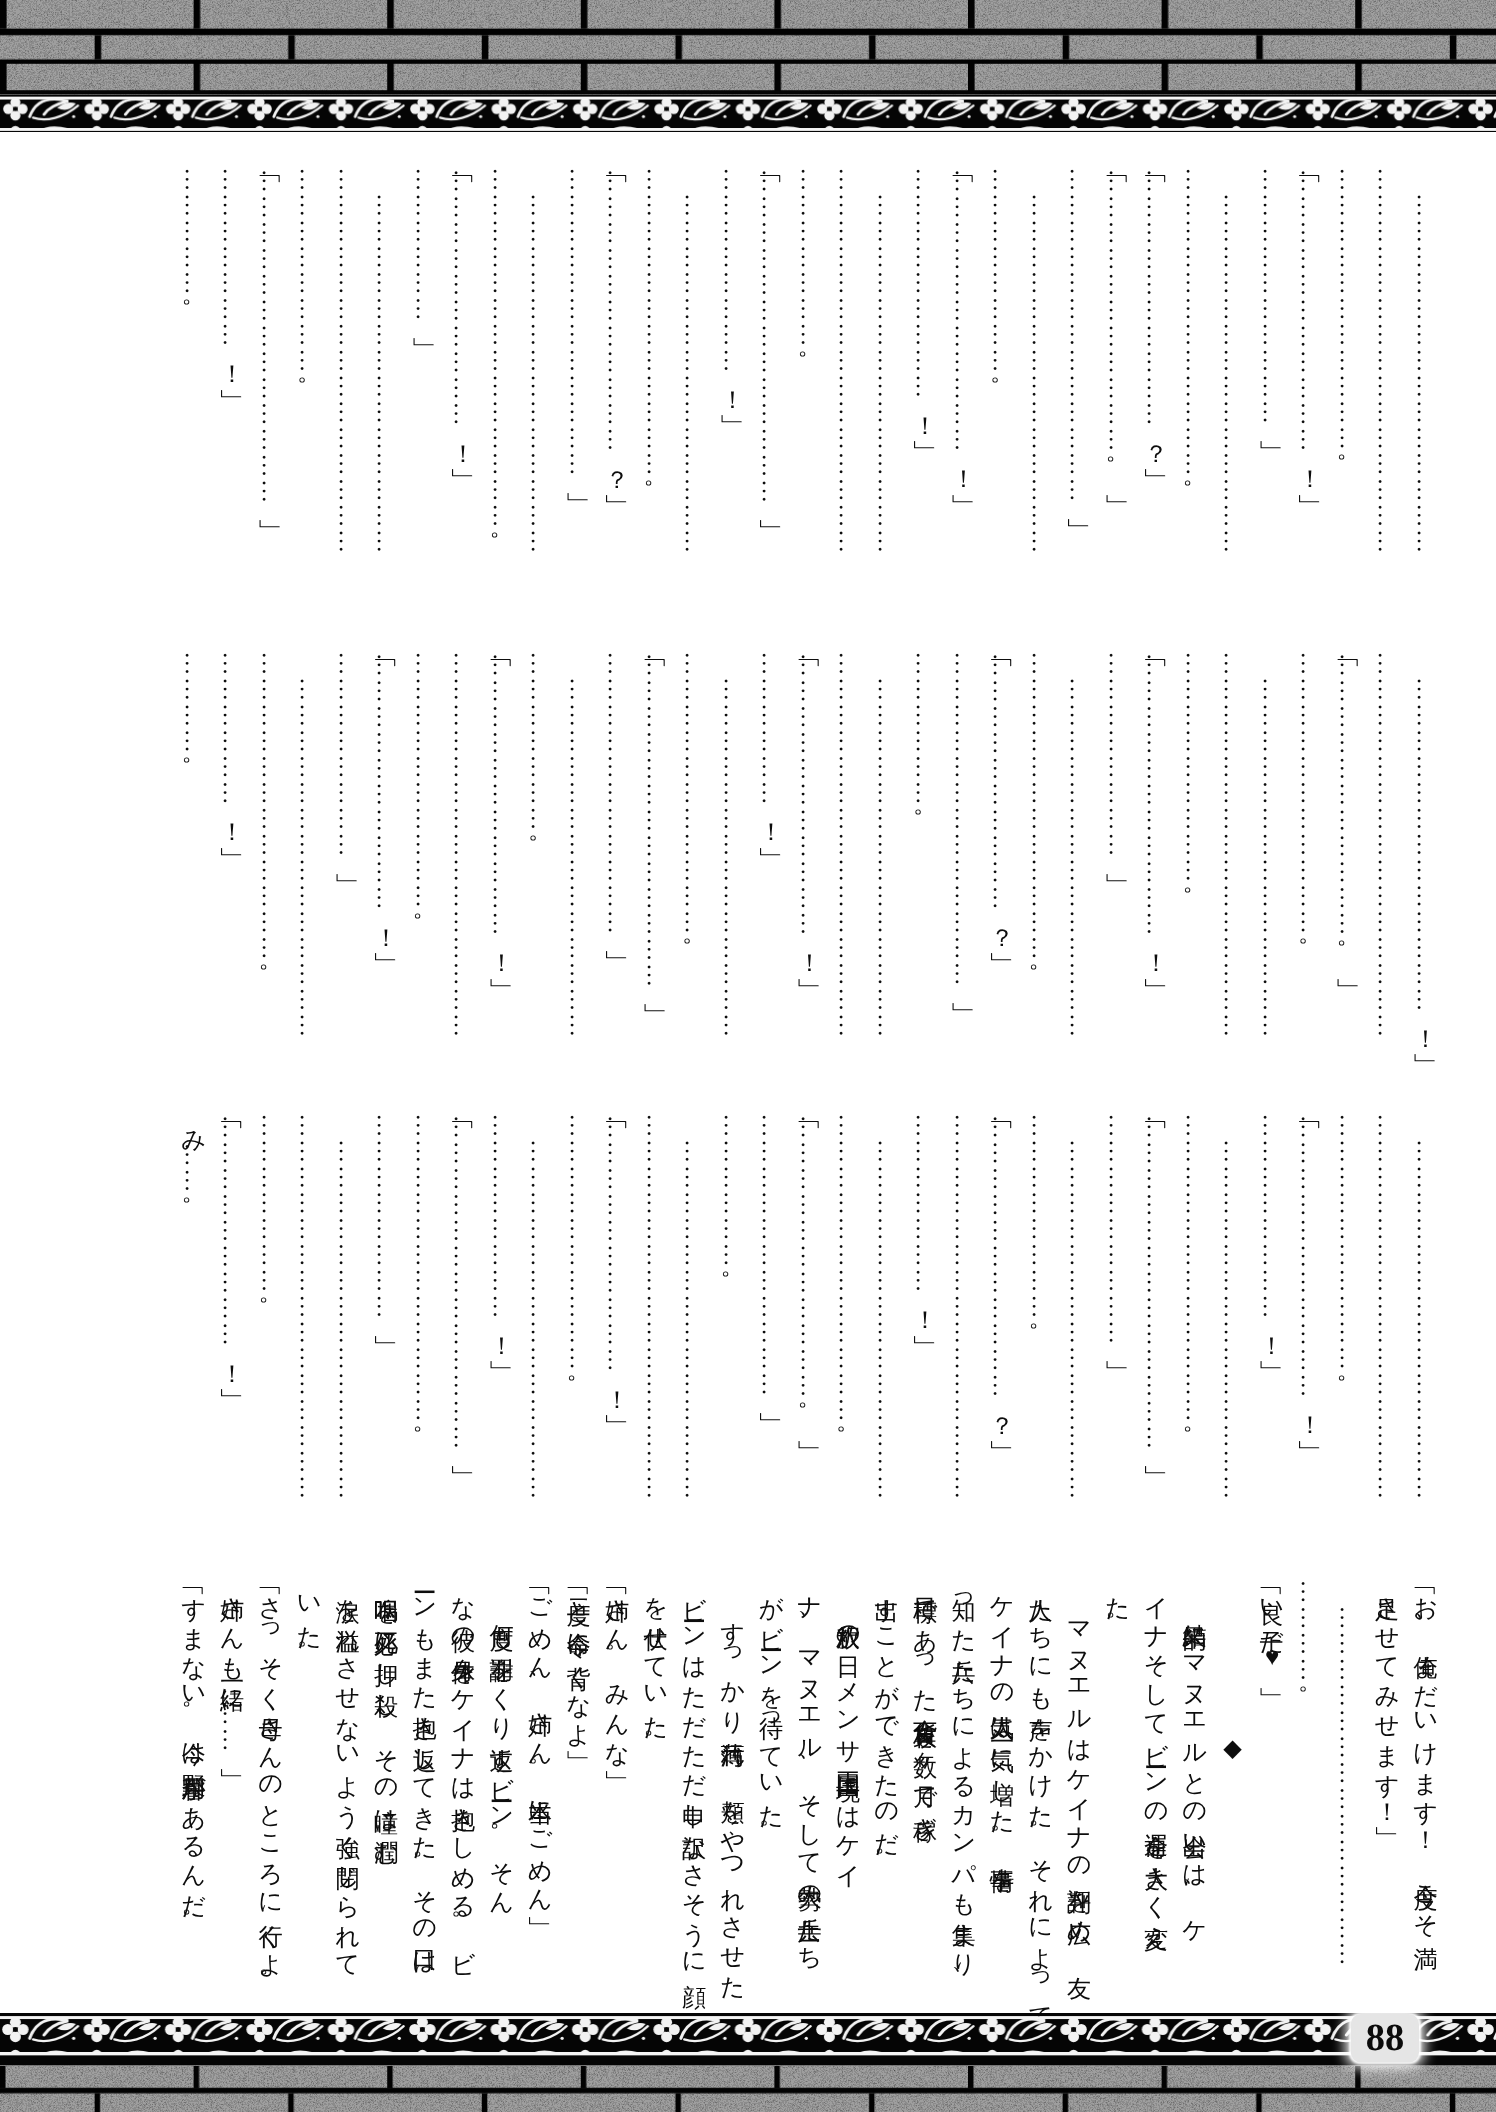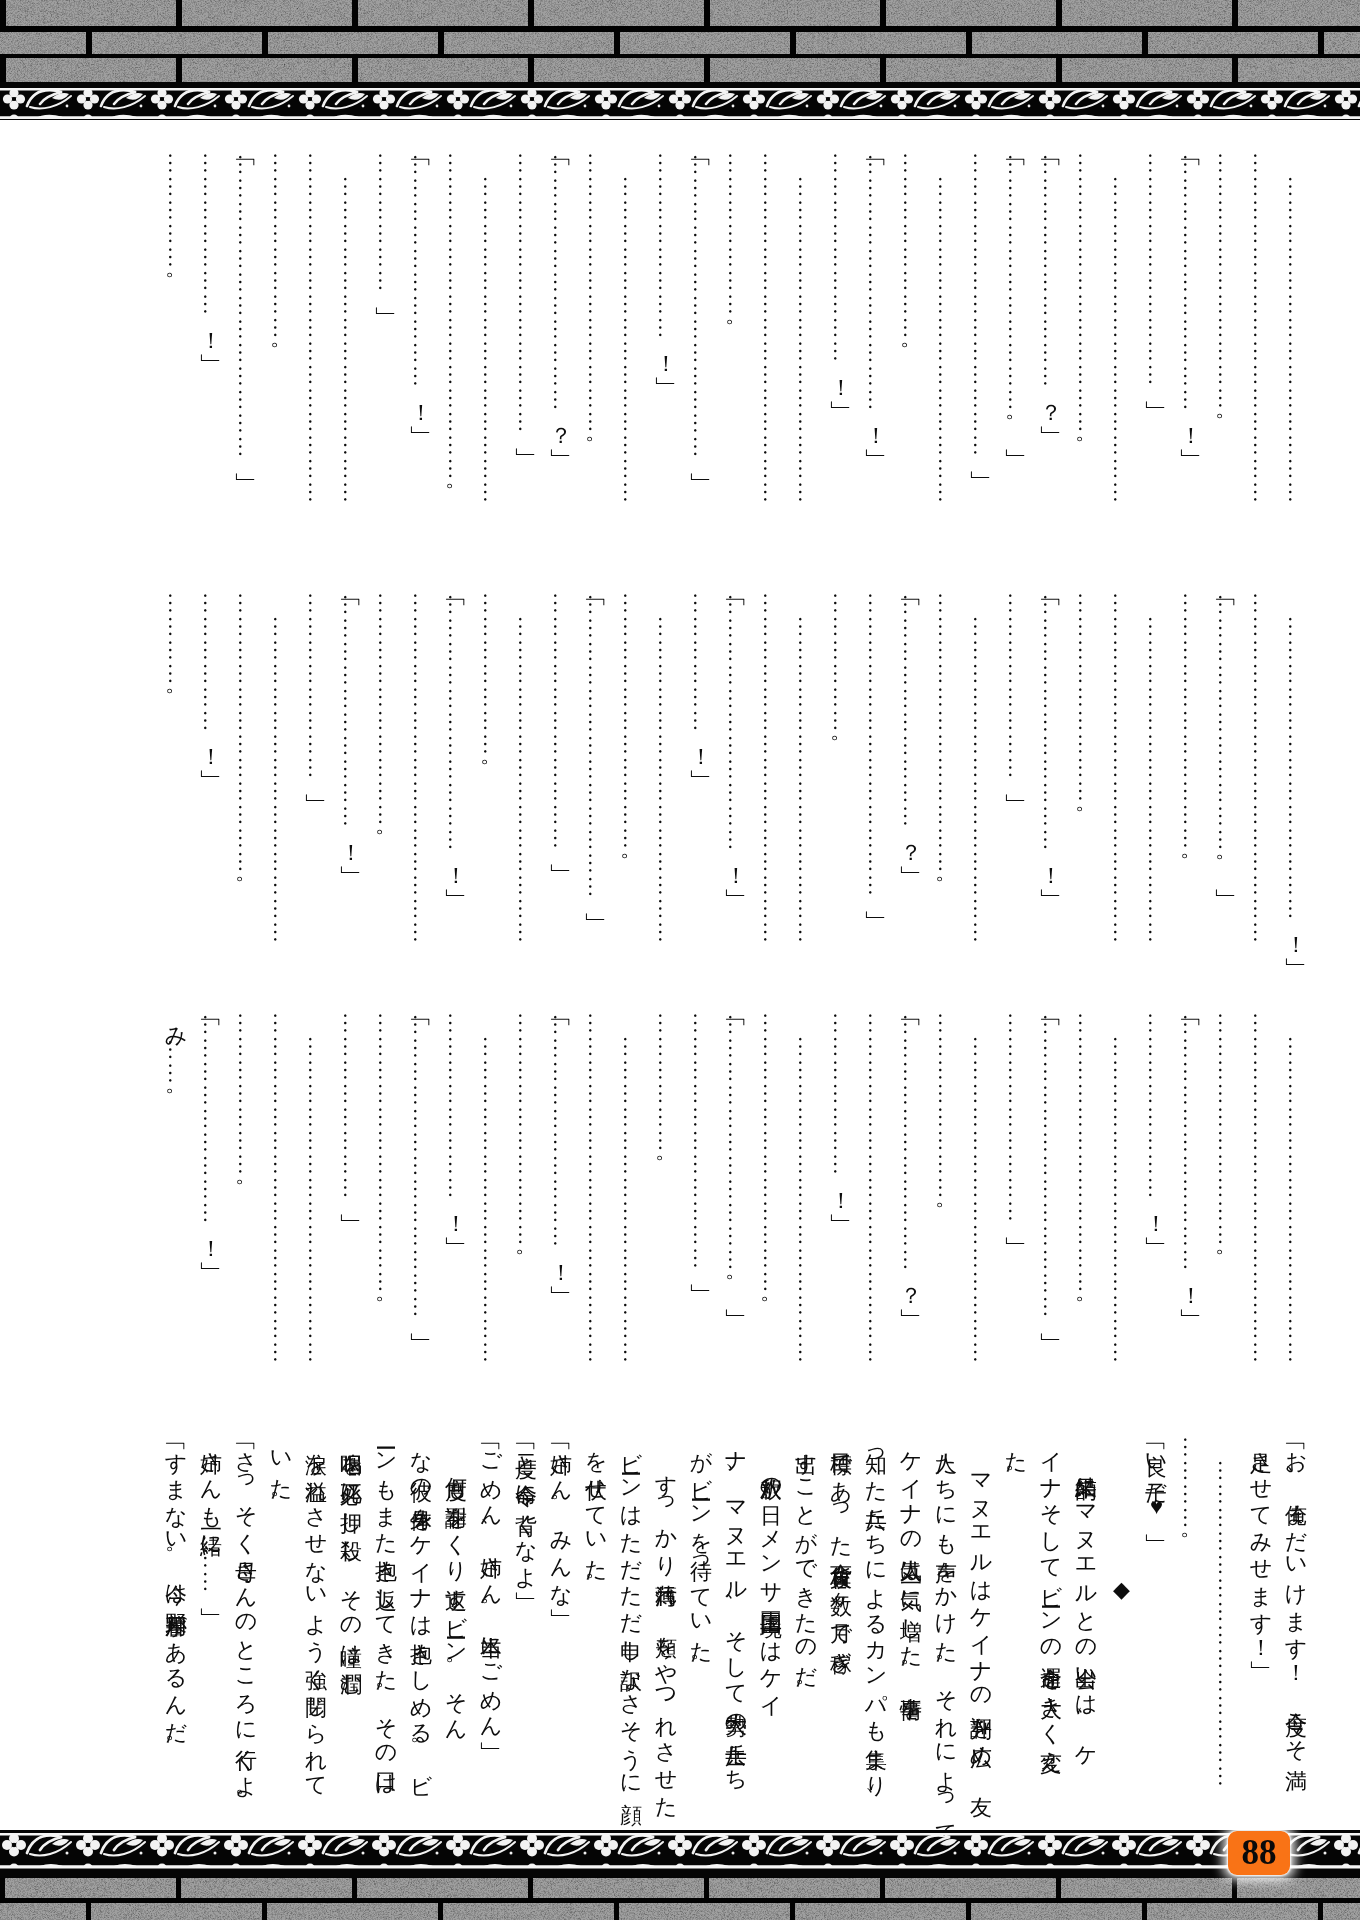--- a/index.html
+++ b/index.html
@@ -24,21 +24,21 @@
     letter-spacing:1.5px;
     height:100%;
   }
   .band1{top:152px;height:402px;}
   .band2{top:592px;height:402px;}
   .band3{top:1012px;height:392px;}
   .band4{top:1436px;height:402px;}
   .pagenum{
     position:absolute;
     left:1228px;top:1831px;width:62px;height:44px;
-    background:#f97316;
+    background:#e5e5e5;
     border-radius:9px;
     box-shadow:0 0 12px 5px rgba(255,255,255,0.95), 0 0 2px 1px rgba(255,255,255,0.9);
     color:#0a0a0a;
     font-family:"Liberation Serif","DejaVu Serif",serif;
     font-size:35px;font-weight:bold;
     text-align:center;line-height:44px;
     z-index:5;
   }
 </style>
 </head>

